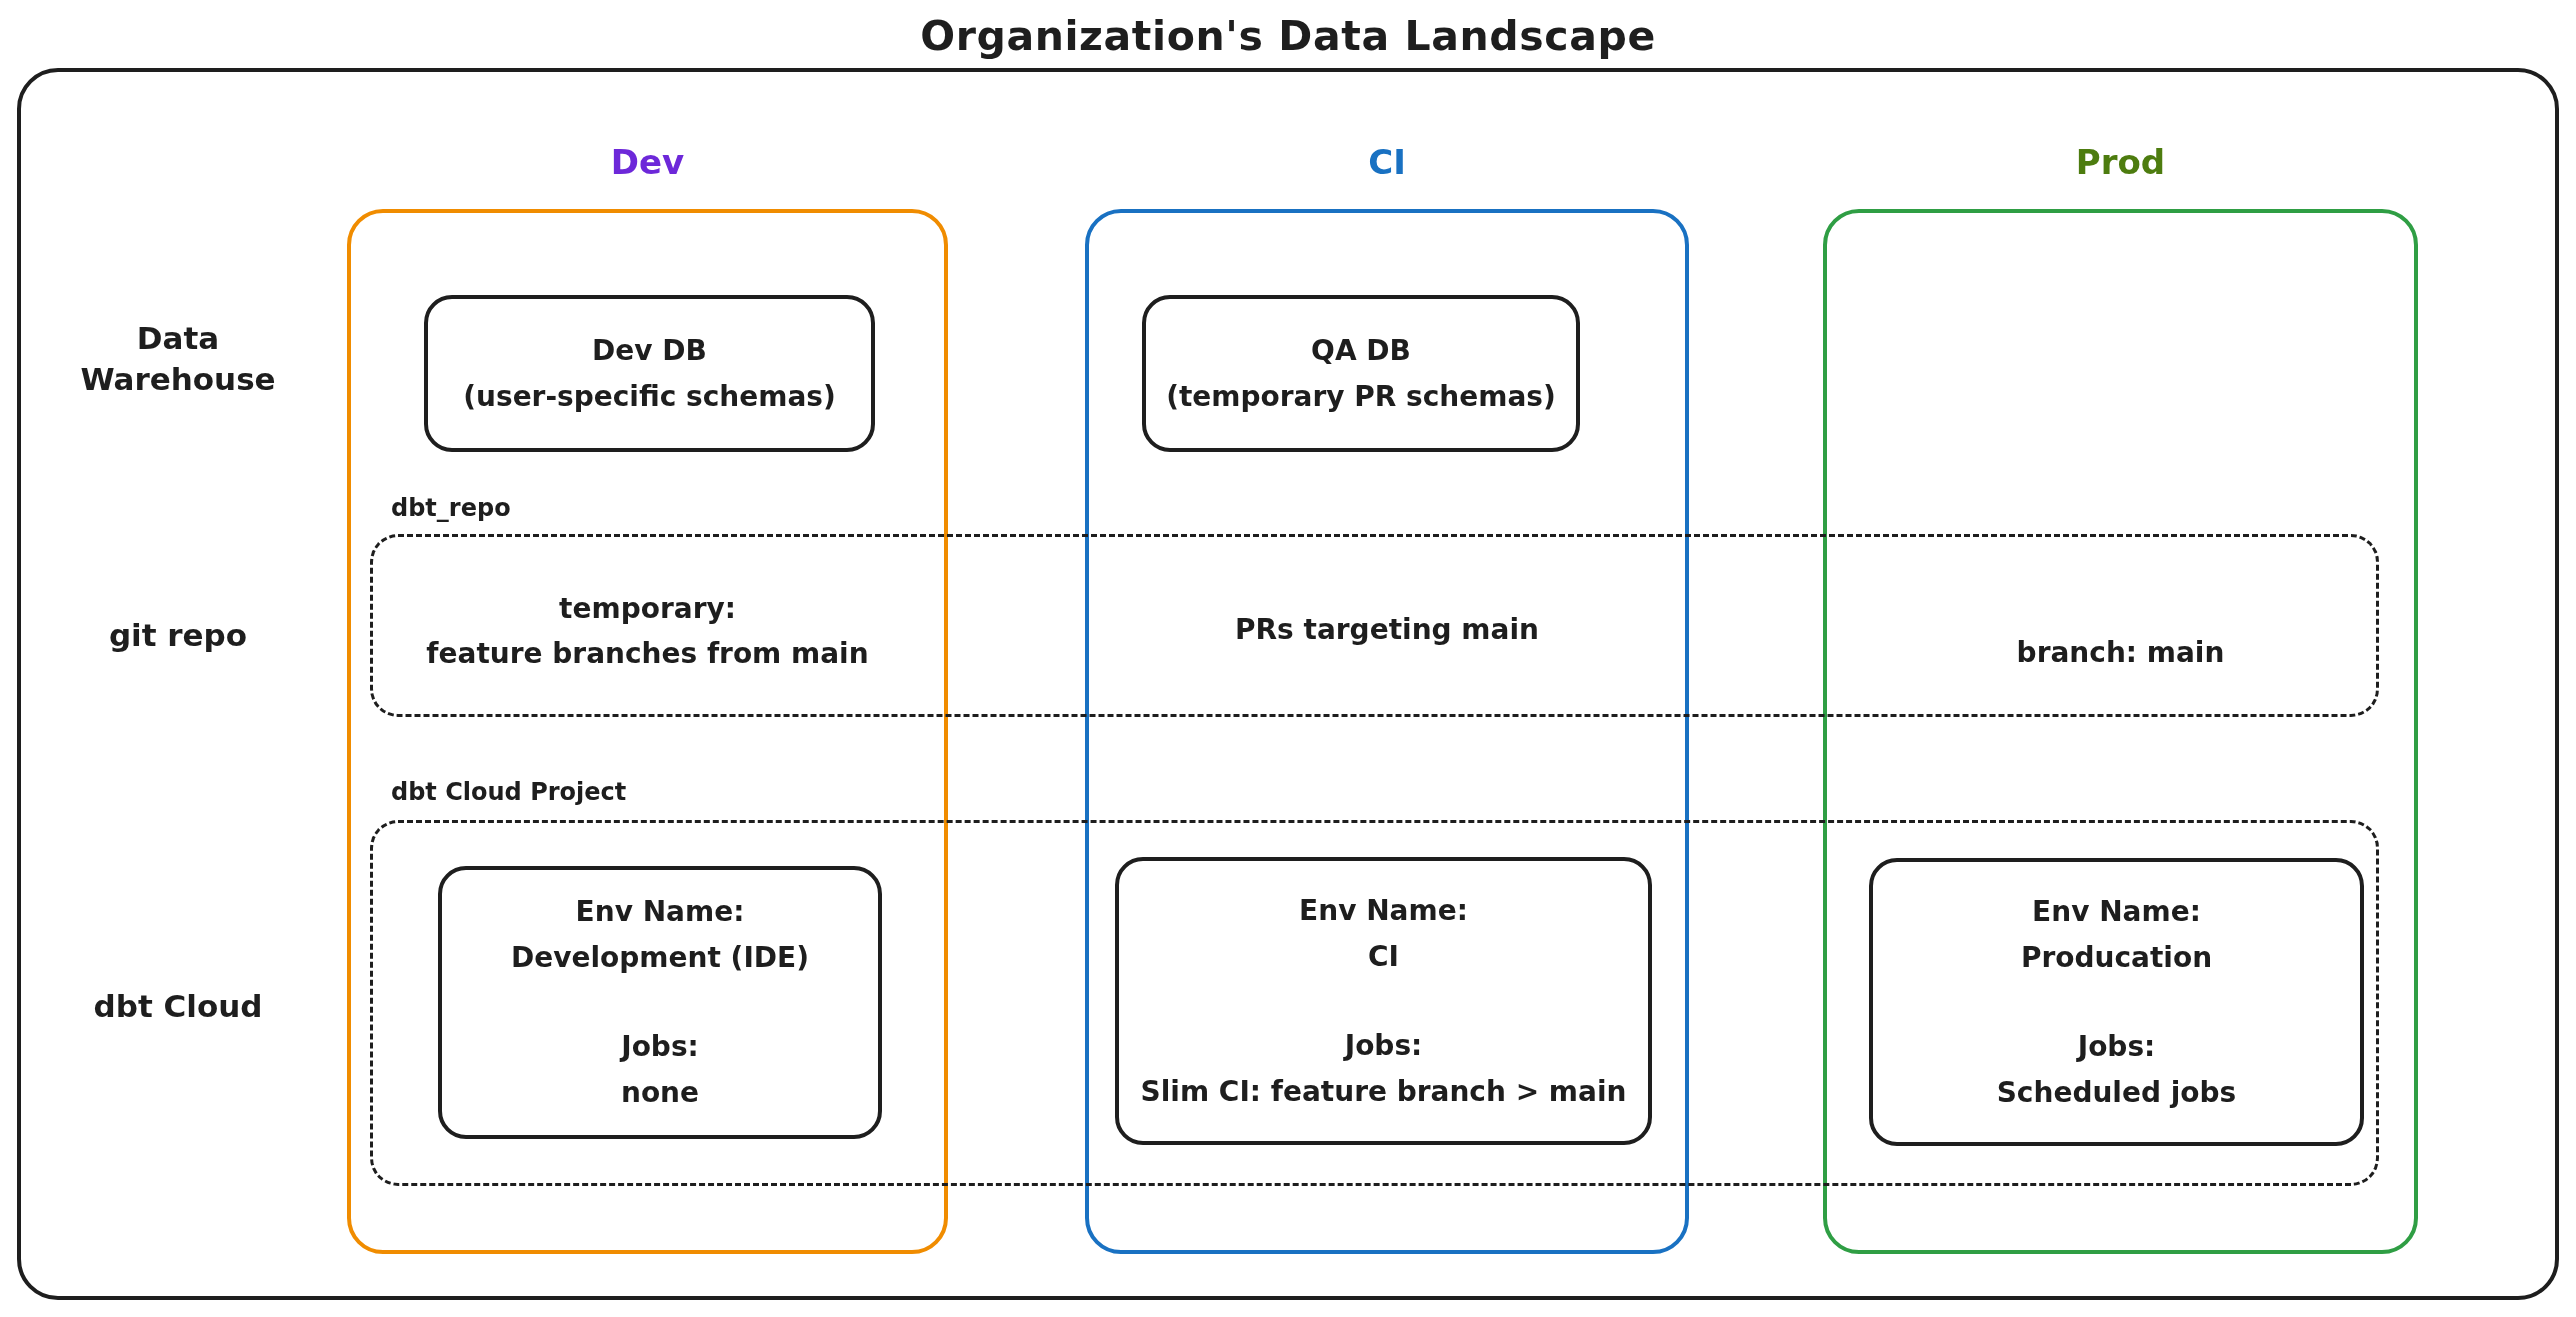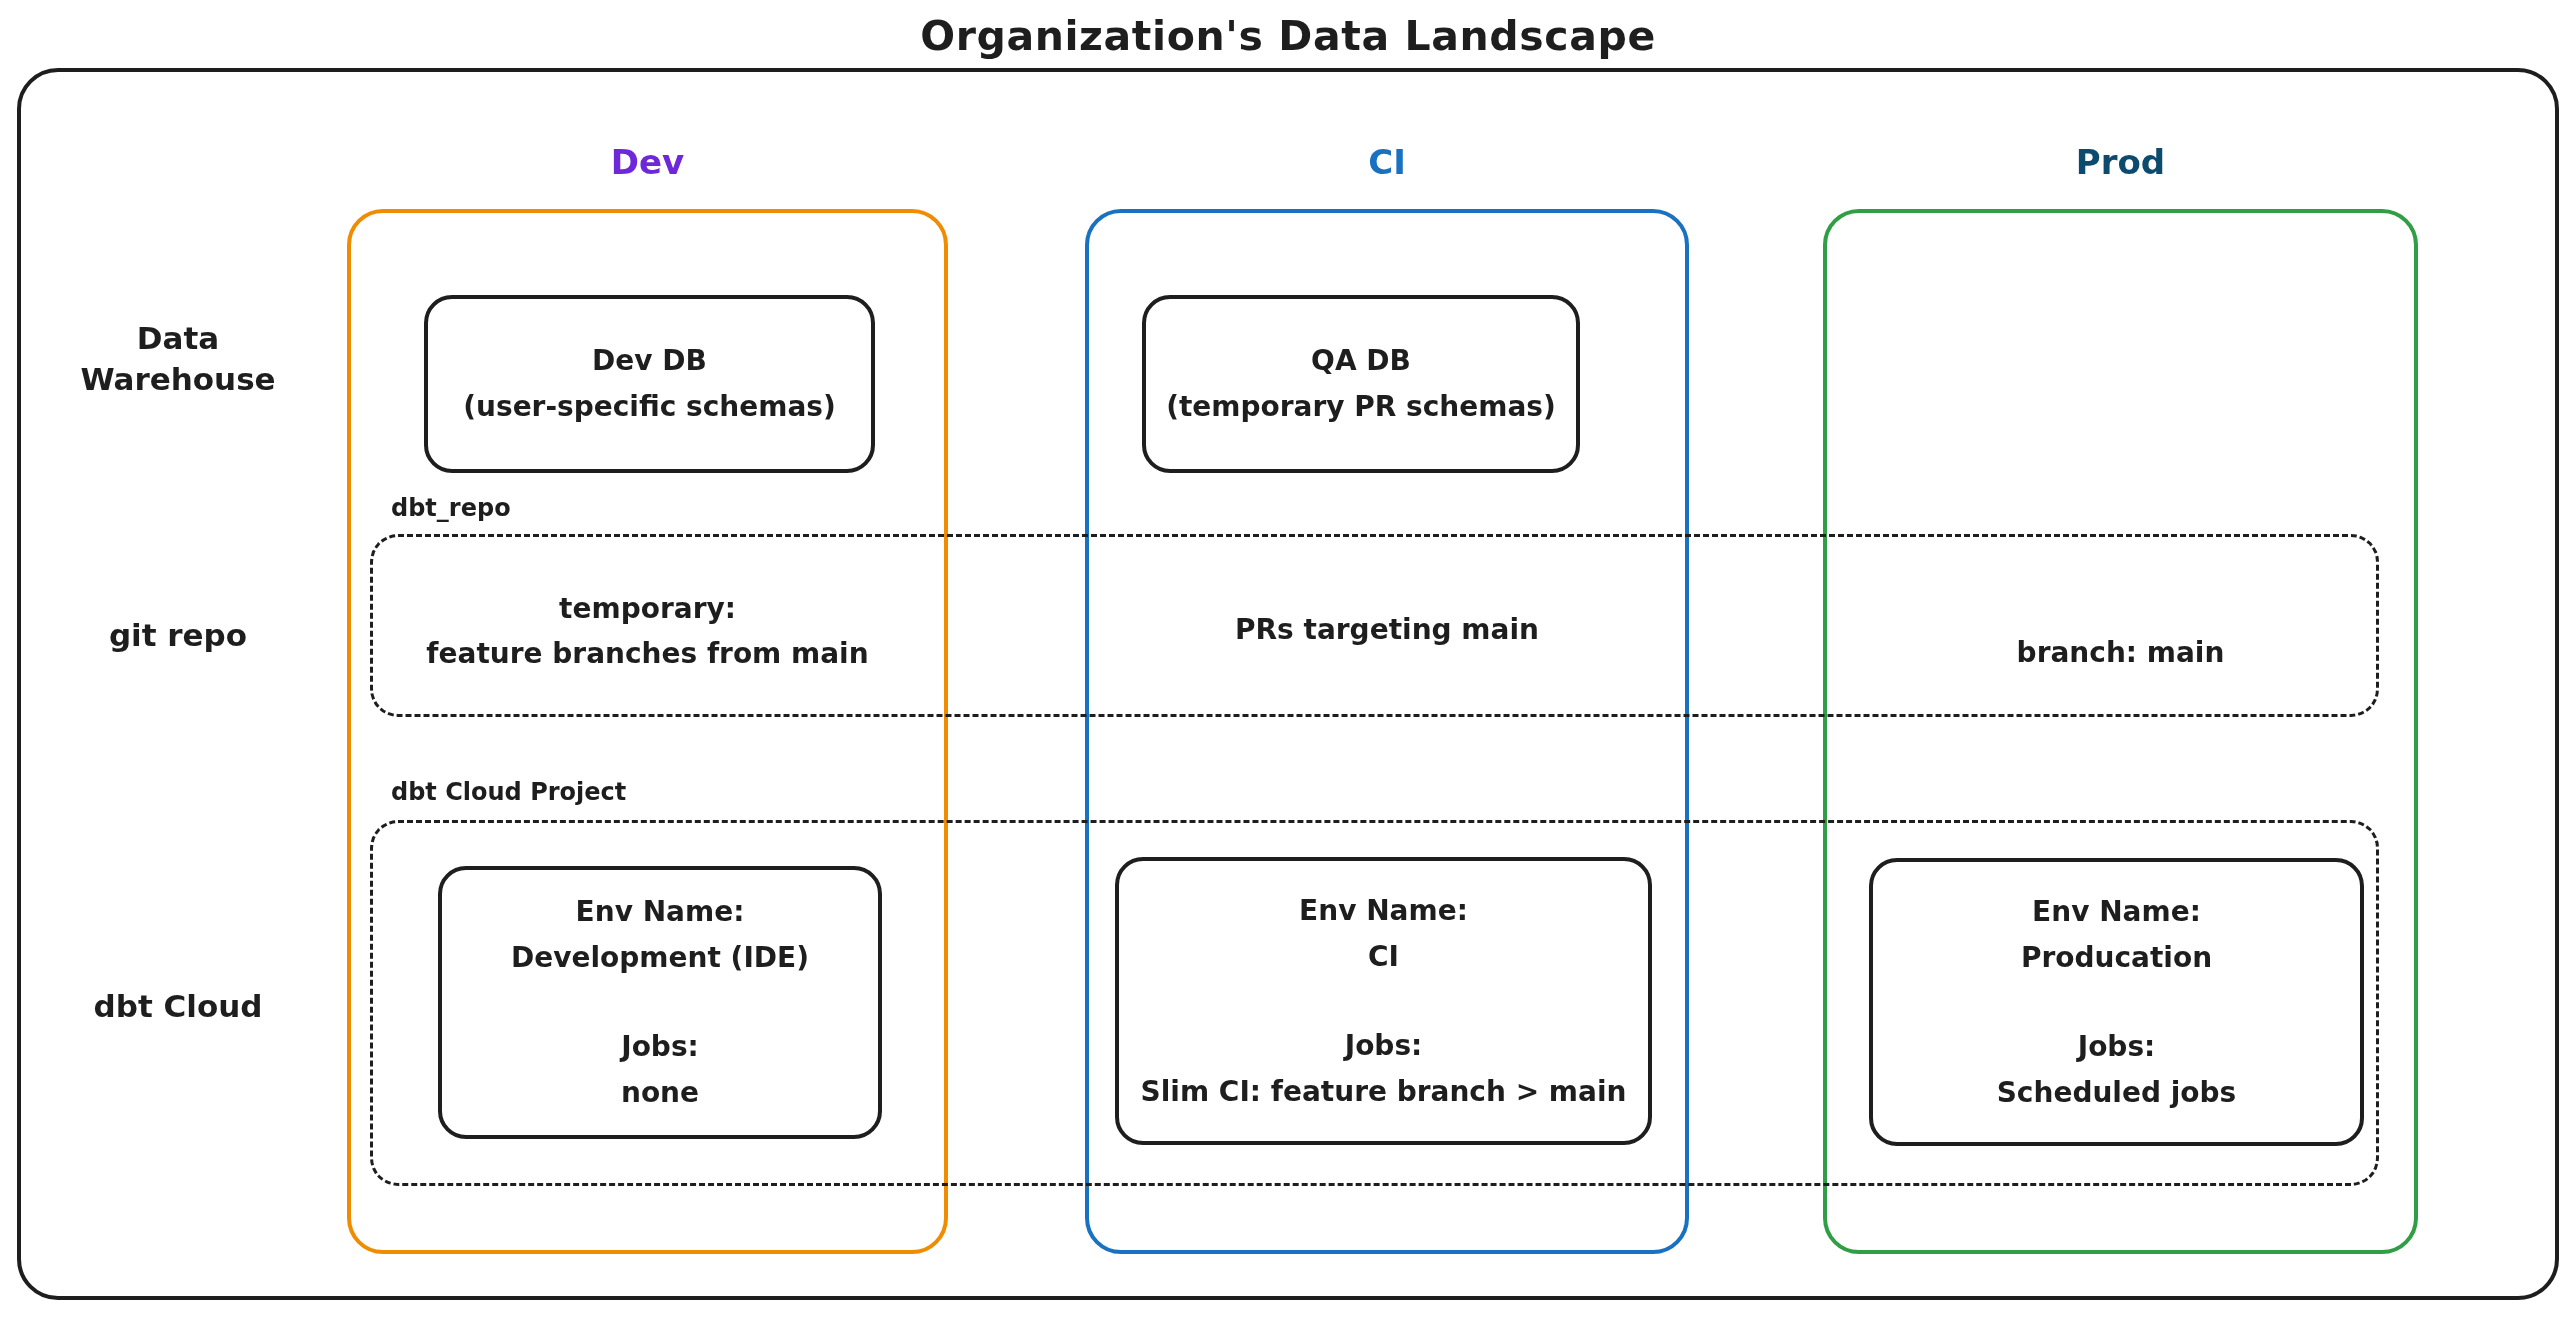--- a/index.html
+++ b/index.html
@@ -21,30 +21,30 @@
   }
   .col-frame.dev  { left:347px;  width:601px; border-color:#f08c00; }
   .col-frame.ci   { left:1085px; width:604px; border-color:#1971c2; }
   .col-frame.prod { left:1823px; width:595px; border-color:#2f9e44; }
   .col-header {
     position:absolute; top:142px; height:47px; text-align:center;
     font-size:34px; font-weight:600;
   }
   .col-header.dev  { left:347px;  width:601px; color:#6d28d9; }
   .col-header.ci   { left:1085px; width:604px; color:#1971c2; }
-  .col-header.prod { left:1823px; width:595px; color:#0c4a6e;text-align:center; }
+  .col-header.prod { left:1823px; width:595px; color:#4d7c0f;text-align:center; }
   .row-label {
     position:absolute; left:24px; width:308px; text-align:center;
     font-size:31px; line-height:41px; font-weight:600;
   }
   .row-label.warehouse { top:318px; }
   .row-label.git       { top:615px; }
   .row-label.cloud     { top:986px; }
   .db-box {
-    position:absolute; top:295px; height:178px; box-sizing:border-box;
+    position:absolute; top:295px; height:157px; box-sizing:border-box;
     border:4.1px solid #1e1e1e; border-radius:28px; background:#ffffff;
     display:flex; flex-direction:column; justify-content:center; align-items:center;
     text-align:center; font-size:28px; line-height:46px; font-weight:600;
   }
   .db-box.dev  { left:424px;  width:451px; }
   .db-box.ci   { left:1142px; width:438px; }
   .db-box.prod { left:1888px; width:443px; }
   .dashed-box {
     position:absolute; left:370px; width:2009px; box-sizing:border-box;
     border:3px dashed #1e1e1e; border-radius:28px; background:transparent;

